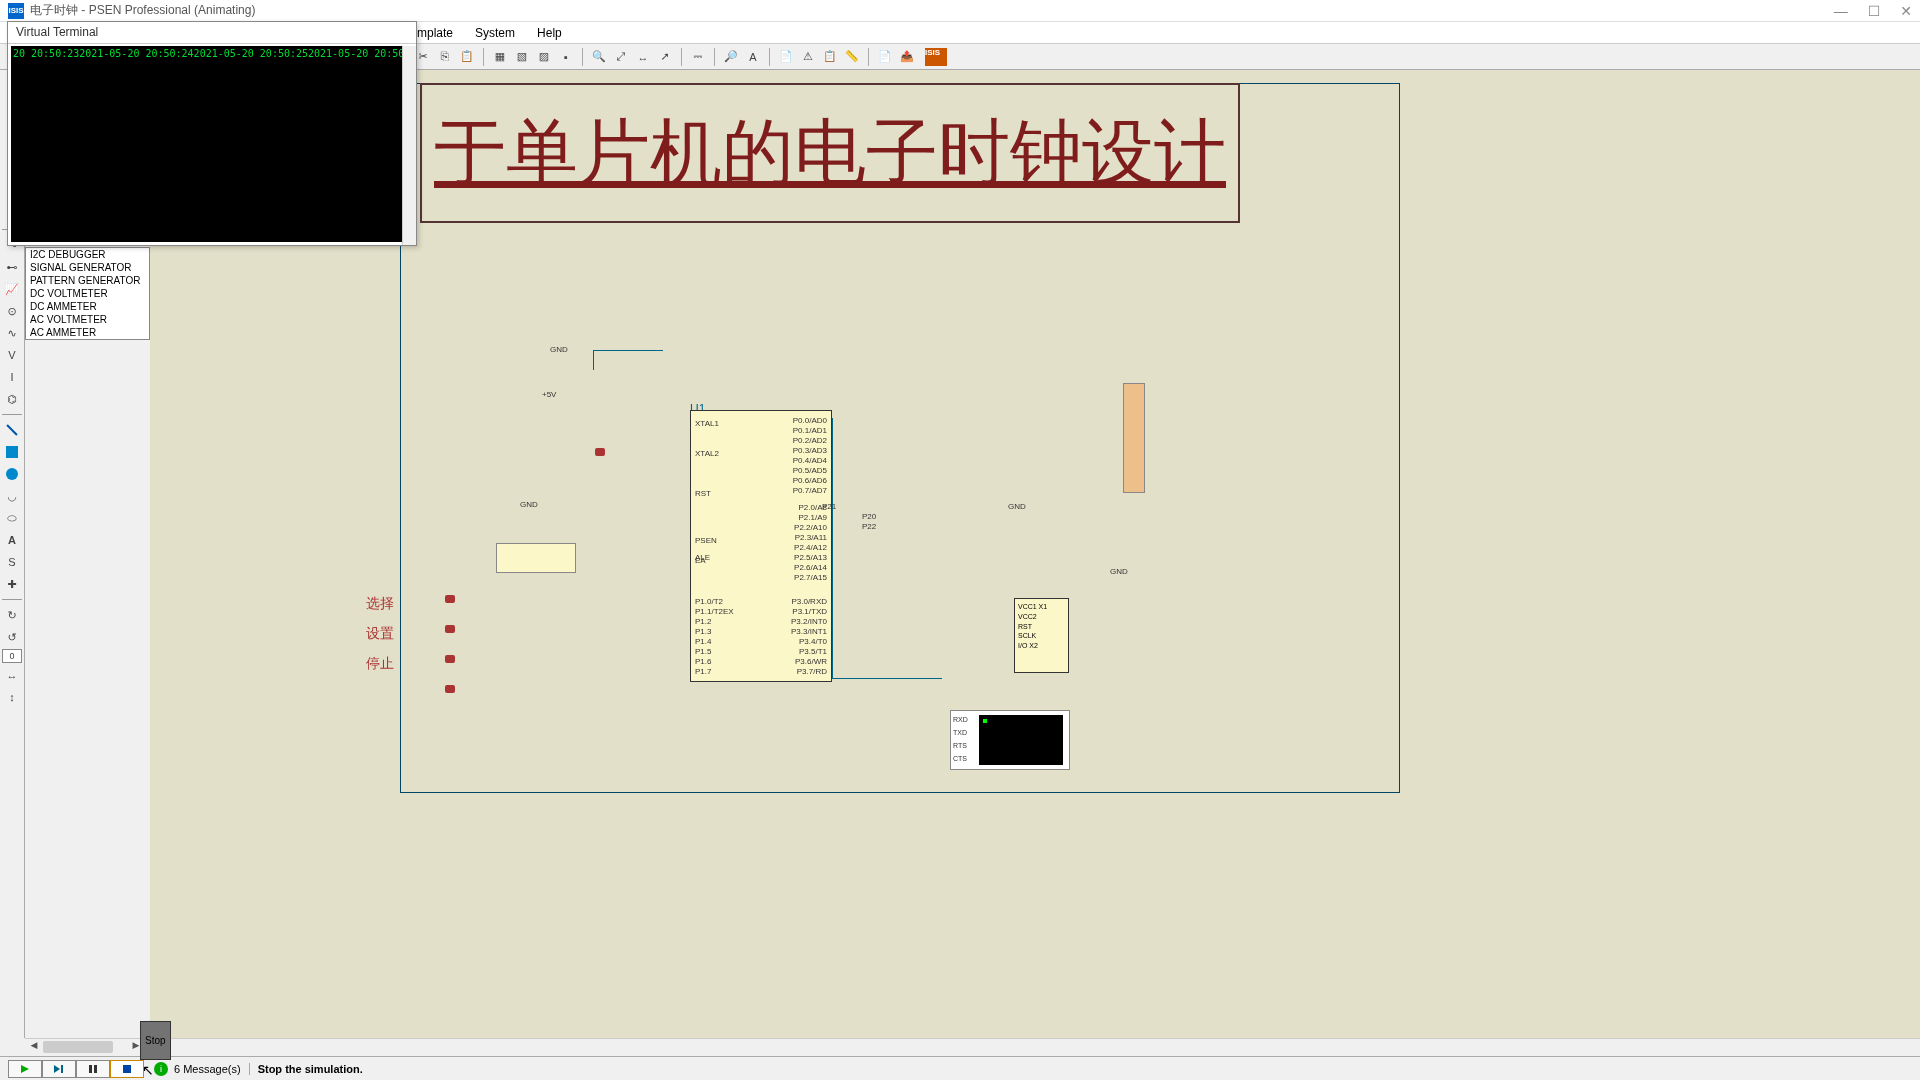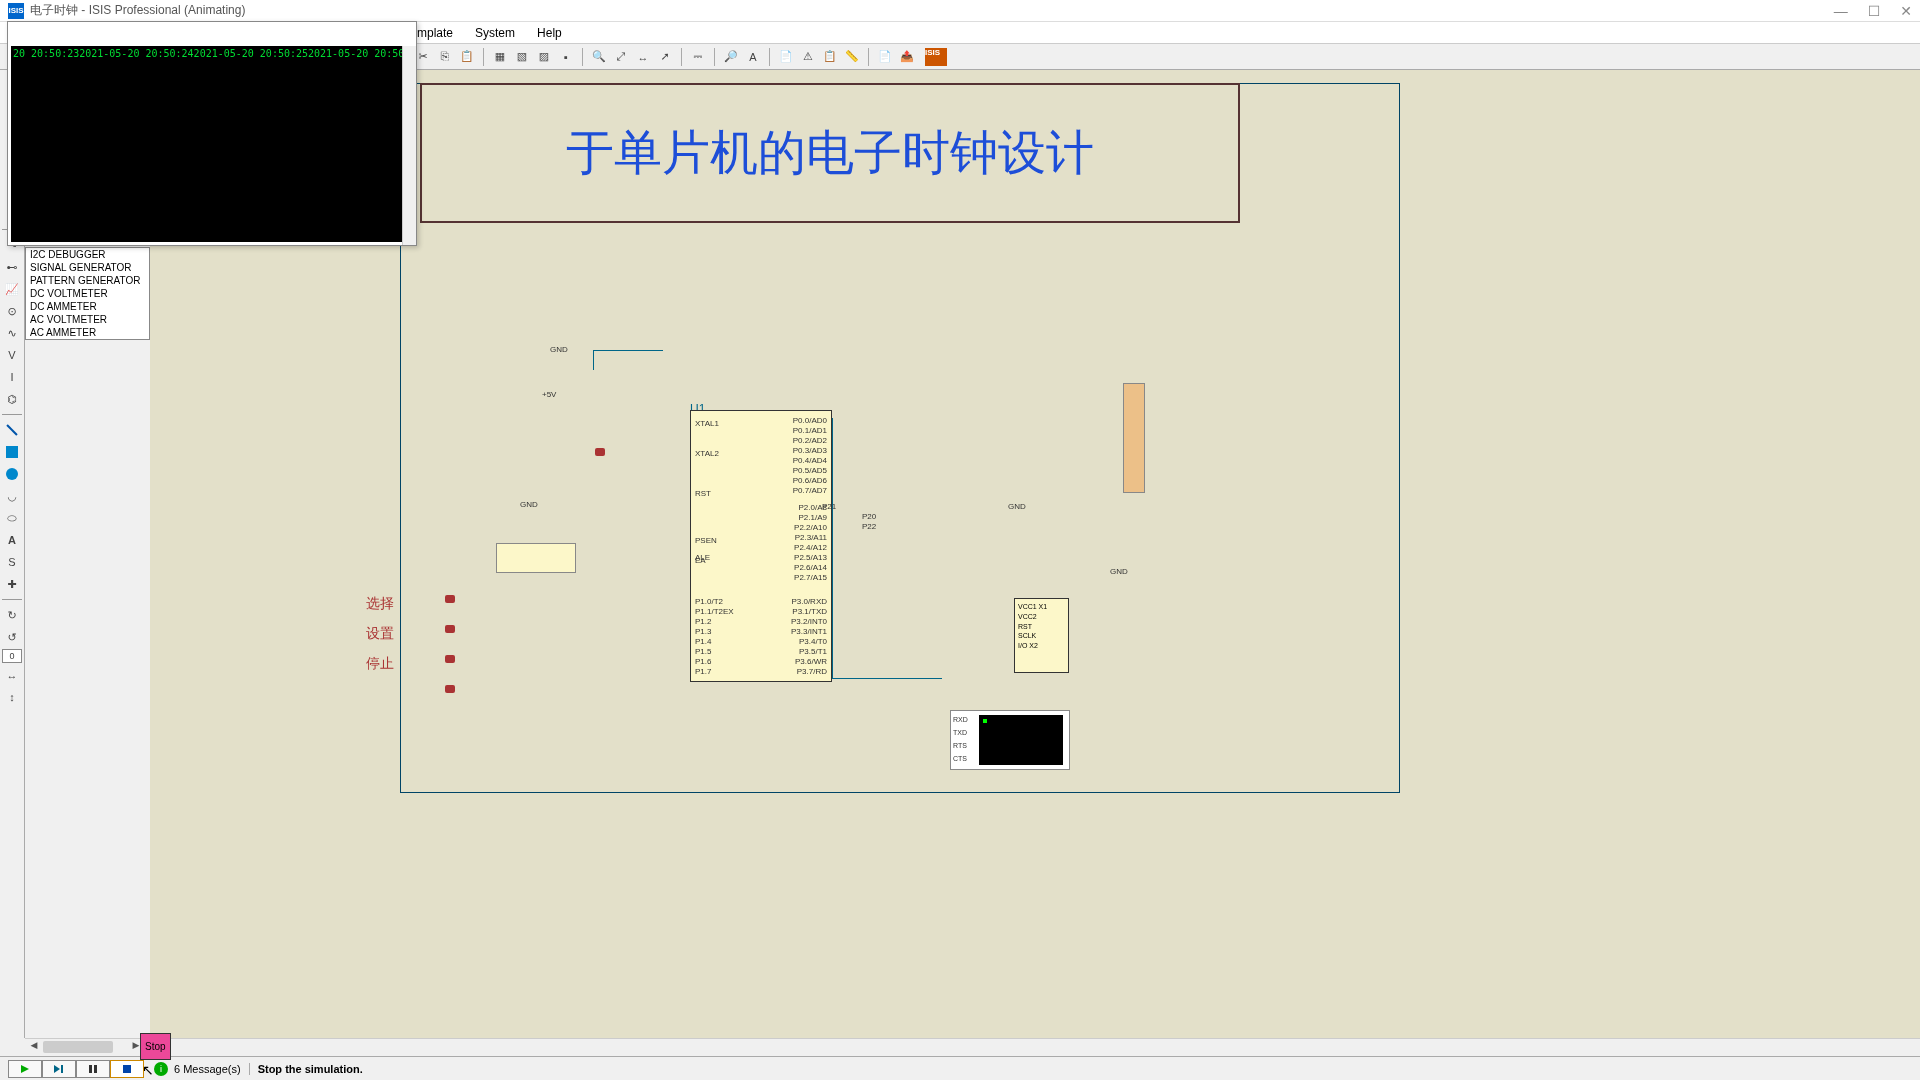--- a/index.html
+++ b/index.html
@@ -25,21 +25,21 @@
     .left-toolbar .shape-rect { width: 12px; height: 12px; background: #0088cc; }
     .left-toolbar .shape-circle { width: 12px; height: 12px; background: #0088cc; border-radius: 50%; }
     
     .sidepanel { position: absolute; left: 25px; top: 247px; width: 125px; background: #fff; border: 1px solid #888; font-size: 10px; padding: 0; }
     .sidepanel .item { padding: 1px 4px; cursor: pointer; white-space: nowrap; overflow: hidden; }
     
     .canvas { position: absolute; left: 150px; top: 70px; right: 0; bottom: 42px; background: #e3e0c9; }
     .canvas-inner { position: absolute; left: 250px; top: 13px; width: 1000px; height: 710px; border: 1px solid #004466; }
     
     .title-banner { position: absolute; left: 270px; top: 13px; width: 820px; height: 140px; border: 2px solid #553333; background: #e3e0c9; display: flex; align-items: center; justify-content: center; }
-    .title-banner div { font-size: 48px; font-family: "SimSun", serif; color: #1d4ed8; font-weight: normal; }
+    .title-banner div { font-size: 72px; font-family: "SimSun", serif; color: #7f1d1d; font-weight: normal; text-decoration: underline; }
     
     .lcd { position: absolute; left: 754px; top: 174px; width: 200px; height: 80px; background: #fff; border: 1px solid #888; }
     .lcd .screen { margin: 6px 8px 2px; height: 44px; background: #b5c84a; border: 1px solid #666; }
     .lcd .pins { font-size: 8px; padding: 0 8px; color: #555; letter-spacing: 1px; }
     
     .chip { position: absolute; left: 540px; top: 340px; width: 142px; height: 272px; background: #fcf7c9; border: 1px solid #333; }
     .chip-label { position: absolute; left: 540px; top: 332px; font-size: 12px; color: #006688; }
     .chip .pin-left, .chip .pin-right { position: absolute; font-size: 8px; color: #333; }
     .chip .pin-left { left: 4px; }
     .chip .pin-right { right: 4px; text-align: right; }
@@ -71,31 +71,31 @@
     .scrollbar-h .arrow { position: absolute; width: 14px; height: 14px; top: 1px; font-size: 9px; text-align: center; color: #555; }
     
     .statusbar { position: absolute; left: 0; right: 0; bottom: 0; height: 24px; background: #f0f0f0; border-top: 1px solid #aaa; display: flex; align-items: center; font-size: 11px; }
     .sim-controls { display: flex; gap: 0; margin-left: 8px; }
     .sim-btn { width: 34px; height: 18px; border: 1px solid #888; background: #f8f8f8; display: flex; align-items: center; justify-content: center; cursor: pointer; }
     .sim-btn.play svg { fill: #00aa00; }
     .sim-btn.step svg { fill: #006688; }
     .sim-btn.pause svg { fill: #333; }
     .sim-btn.stop { background: #fff; border-color: #cc8800; }
     .sim-btn.stop svg { fill: #0044aa; }
-    .tooltip { position: absolute; left: 140px; bottom: 20px; background: #ec4899; border: 1px solid #333; padding: 7px 4px; font-size: 10px; z-index: 100; }
+    .tooltip { position: absolute; left: 140px; bottom: 20px; background: #737373; border: 1px solid #333; padding: 13px 4px; font-size: 10px; z-index: 100; }
     .cursor { position: absolute; left: 142px; bottom: 2px; font-size: 14px; z-index: 101; }
     .msg-icon { width: 14px; height: 14px; background: #00aa00; border-radius: 50%; color: #fff; font-size: 9px; display: flex; align-items: center; justify-content: center; margin: 0 6px 0 10px; }
     .status-text { padding: 0 8px; border-left: 1px solid #aaa; margin-left: 8px; font-weight: bold; }
   </style>
 </head>
 <body>
 
 <div class="titlebar">
   <div class="icon">ISIS</div>
-  <span>电子时钟 - ISIS Professional (Animating)</span>
+  <span>电子时钟 - PSEN Professional (Animating)</span>
   <div class="controls">
     <span>—</span>
     <span>☐</span>
     <span>✕</span>
   </div>
 </div>
 
 <div class="menubar">
   <span>mplate</span>
   <span>System</span>
@@ -277,20 +277,21 @@
   <div class="btn-schematic" style="left:295px;top:615px"></div>
   <div class="btn-schematic" style="left:445px;top:378px"></div>
 
   <div class="wire" style="left:682px;top:348px;width:1px;height:260px"></div>
   <div class="wire" style="left:682px;top:608px;width:110px;height:1px"></div>
   <div class="wire" style="left:443px;top:280px;width:70px;height:1px"></div>
   <div class="wire" style="left:443px;top:280px;width:1px;height:20px"></div>
 </div>
 
 <div class="terminal-window">
+  <div class="tbar">Virtual Terminal</div>
   <div class="content">20 20:50:232021-05-20 20:50:242021-05-20 20:50:252021-05-20 20:50:26</div>
   <div class="scroll"></div>
 </div>
 
 <div class="scrollbar-h">
   <div class="arrow" style="left:2px">◀</div>
   <div class="thumb"></div>
   <div class="arrow" style="left:104px">▶</div>
 </div>
 

